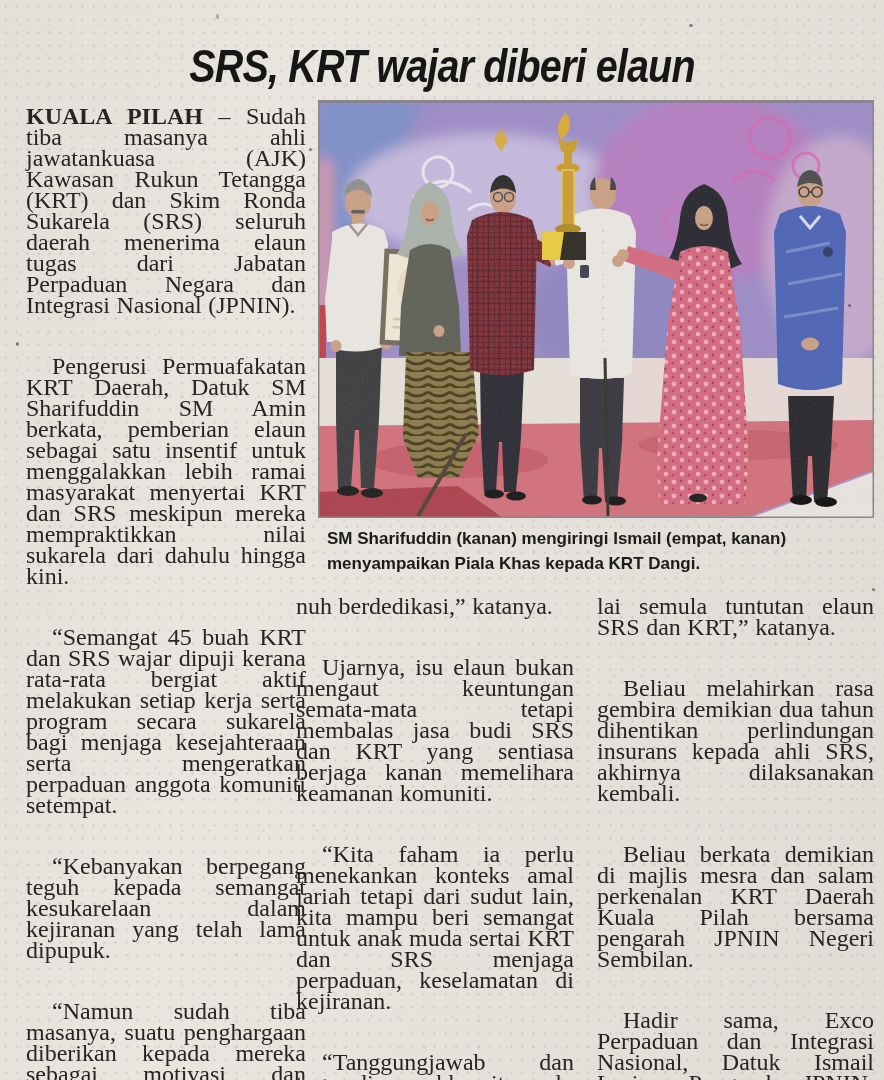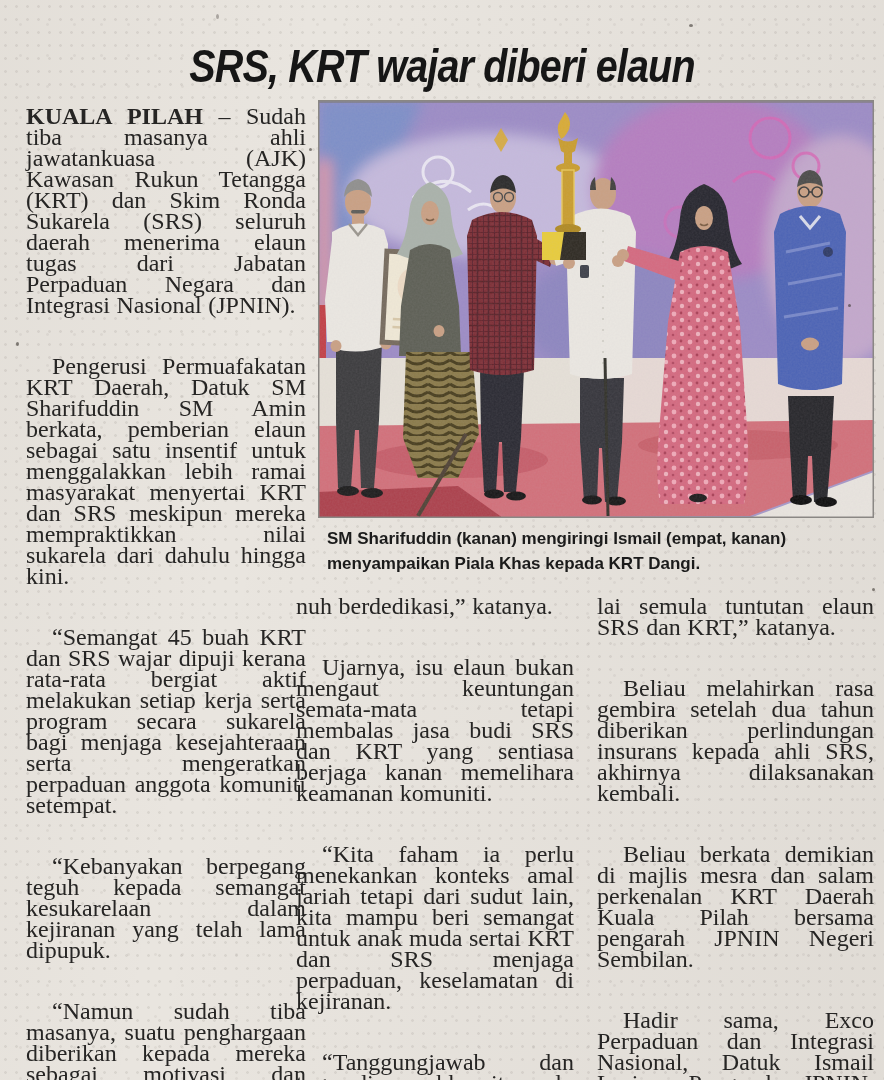--- a/index.html
+++ b/index.html
@@ -256,21 +256,21 @@
 
   <div class="col col2">
     <p>nuh berdedikasi,” katanya.</p>
     <p class="indent">Ujarnya, isu elaun bukan mengaut keuntungan semata-mata tetapi membalas jasa budi SRS dan KRT yang sentiasa berjaga kanan memelihara keamanan komuniti.</p>
     <p class="indent">“Kita faham ia perlu menekankan konteks amal jariah tetapi dari sudut lain, kita mampu beri semangat untuk anak muda sertai KRT dan SRS menjaga perpaduan, keselamatan di kejiranan.</p>
     <p class="indent">“Tanggungjawab dan tugas diamanahkan itu perlu dilaksanakan sebaik mungkin dan sewajarnya JPNIN meni-</p>
   </div>
 
   <div class="col col3">
     <p>lai semula tuntutan elaun SRS dan KRT,” katanya.</p>
-    <p class="indent">Beliau melahirkan rasa gembira setelah dua tahun diberikan perlindungan insurans kepada ahli SRS, akhirnya dilaksanakan kembali.</p>
+    <p class="indent">Beliau melahirkan rasa gembira demikian dua tahun dihentikan perlindungan insurans kepada ahli SRS, akhirnya dilaksanakan kembali.</p>
     <p class="indent">Beliau berkata demikian di majlis mesra dan salam perkenalan KRT Daerah Kuala Pilah bersama pengarah JPNIN Negeri Sembilan.</p>
     <p class="indent">Hadir sama, Exco Perpaduan dan Integrasi Nasional, Datuk Ismail Lasim; Pengarah JPNIN, Salasiah Hashim dan Adun Pilah, Datuk Norhayati Omar.</p>
   </div>
 
   <i class="speck" style="left:309px;top:148px;width:3px;height:3px;"></i>
   <i class="speck" style="left:16px;top:342px;width:3px;height:4px;"></i>
   <i class="speck" style="left:848px;top:304px;width:3px;height:3px;"></i>
   <i class="speck" style="left:872px;top:588px;width:3px;height:3px;"></i>
   <i class="speck" style="left:689px;top:24px;width:4px;height:3px;"></i>
   <i class="speck" style="left:216px;top:14px;width:3px;height:5px;opacity:.6;"></i>

